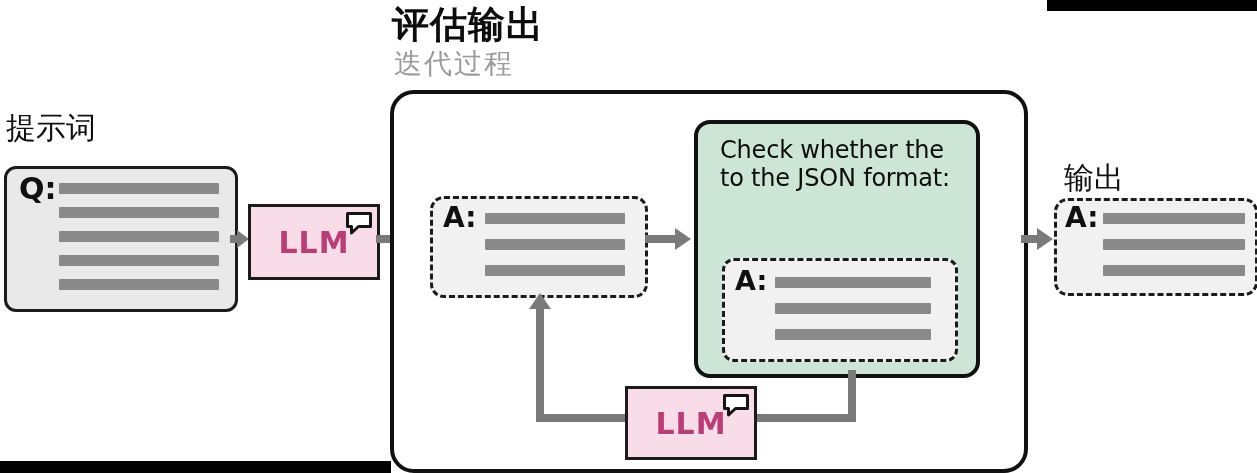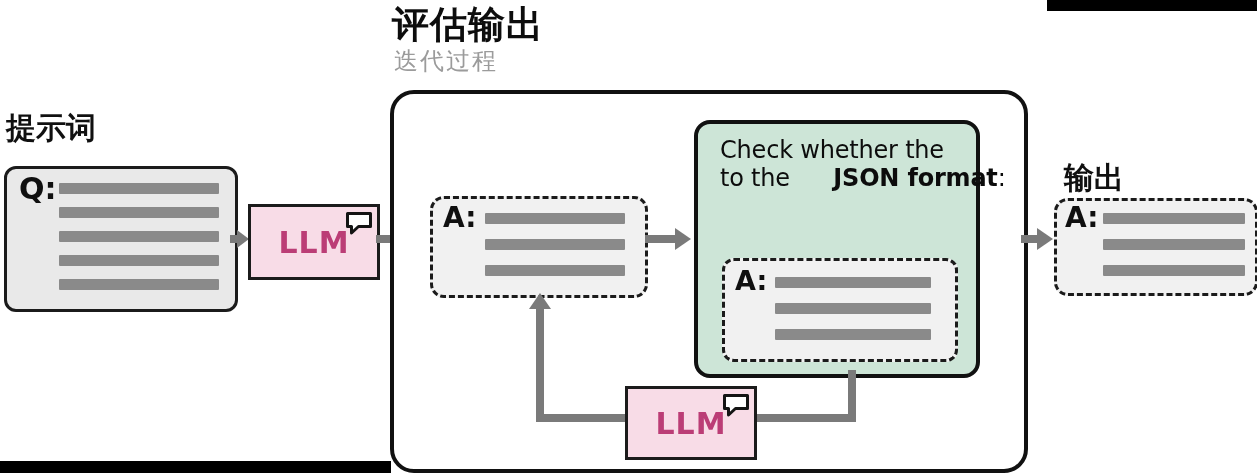--- a/index.html
+++ b/index.html
@@ -6,22 +6,22 @@
   body {
     width: 1257px; height: 473px;
     position: relative;
     background: #ffffff;
     font-family: "DejaVu Sans", "Liberation Sans", sans-serif;
     overflow: hidden;
   }
   .abs { position: absolute; }
 
   .title { left: 392px; top: 0px; font-size: 37px; font-weight: bold; color: #0d0d0d; letter-spacing: 1px; font-family: Liberation Serif, serif; }
-  .subtitle { left: 394px; top: 45px; font-size: 24px; color: #9b9b9b; letter-spacing: 2px; }
-  .section-label { font-size: 30px; font-weight: bold; color: #101010; }
+  .subtitle { left: 394px; top: 45px; font-size: 28px; color: #9b9b9b; letter-spacing: 2px; }
+  .section-label { font-size: 30px; font-weight: normal; color: #101010; }
 
   .panel {
     position: absolute;
     border: 3px solid #1b1b1b; border-radius: 12px;
     background: var(--panel-bg, #e9e9e9);
   }
   .dashed {
     position: absolute;
     border: 3px dashed #1b1b1b; border-radius: 14px;
     background: var(--dashed-bg, #f1f1f1);
@@ -64,21 +64,21 @@
   .check-box {
     position: absolute; left: 694px; top: 120px; width: 278px; height: 250px;
     background: var(--check-bg, #cde5d7);
     border: 4px solid #111111; border-radius: 16px;
   }
   .check-text {
     position: absolute; left: 22px; top: 12px; width: 250px;
     font-size: 24px; line-height: 28px; color: #0c0c0c;
     letter-spacing: -0.2px; white-space: nowrap;
   }
-  .check-text .strong { font-weight: bold; margin-left: 36px; }
+  .check-text .strong { font-weight: normal; }
 
   .black-bar { position: absolute; background: #000000; }
 </style>
 </head>
 <body>
 
 <div class="black-bar" style="left:1047px;top:0;width:210px;height:11px;"></div>
 <div class="black-bar" style="left:0;top:461px;width:391px;height:12px;"></div>
 
 <div class="abs title">评估输出</div>

